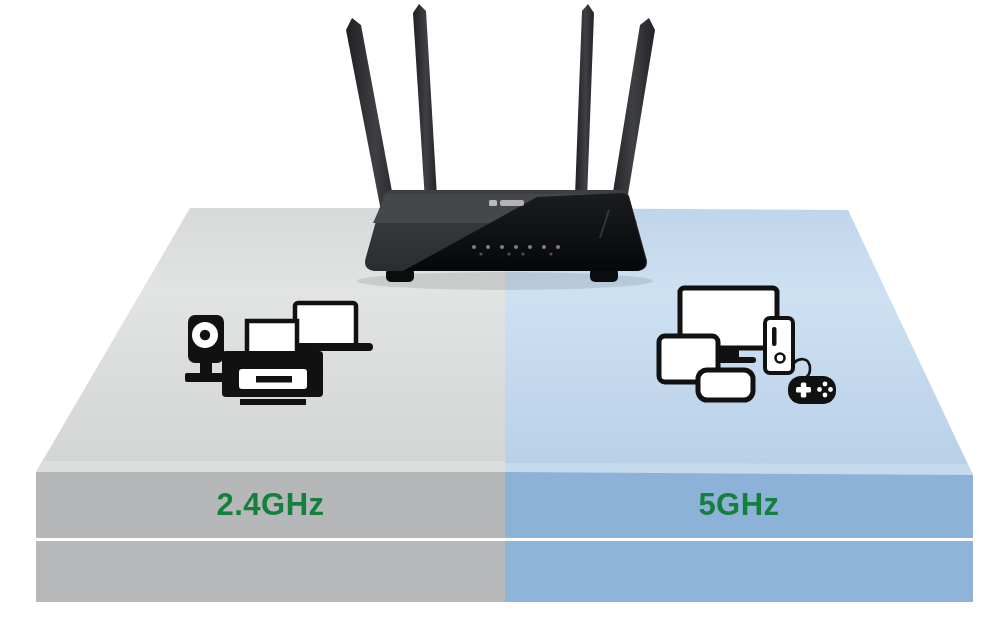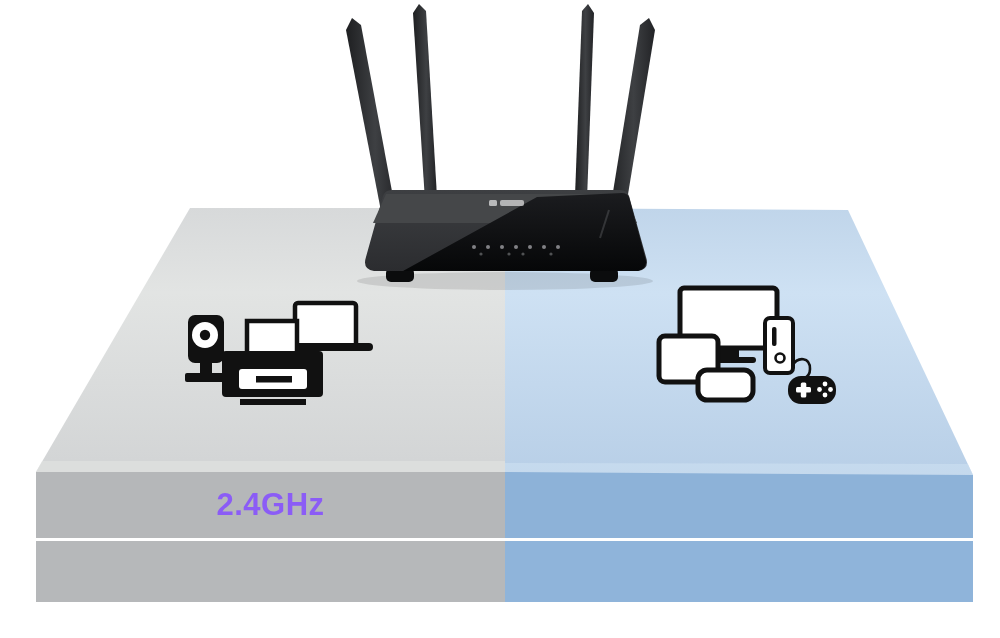--- a/index.html
+++ b/index.html
@@ -7,21 +7,21 @@
     position:relative;
     width:1000px;height:638px;
     background:#ffffff;
     overflow:hidden;
     font-family:"Liberation Sans", sans-serif;
   }
   .scene svg{position:absolute;left:0;top:0;}
   .band-label{
     position:absolute;
     display:flex;align-items:center;justify-content:center;
-    color:#8b5cf6;
+    color:#15803d;
     font-weight:700;
     font-size:31px;
     letter-spacing:0.5px;
     user-select:none;
   }
   .band-label.left{left:36px;top:472px;width:469px;height:66px;}
   .band-label.right{left:505px;top:472px;width:468px;height:66px;}
 </style>
 </head>
 <body>
@@ -154,13 +154,14 @@
       <g fill="#ffffff">
         <circle cx="825" cy="384" r="2.4"></circle>
         <circle cx="819.5" cy="389.5" r="2.4"></circle>
         <circle cx="830.5" cy="389.5" r="2.4"></circle>
         <circle cx="825" cy="395" r="2.4"></circle>
       </g>
     </g>
   </svg>
 
   <div class="band-label left">2.4GHz</div>
+  <div class="band-label right">5GHz</div>
 </div>
 
 </body></html>

